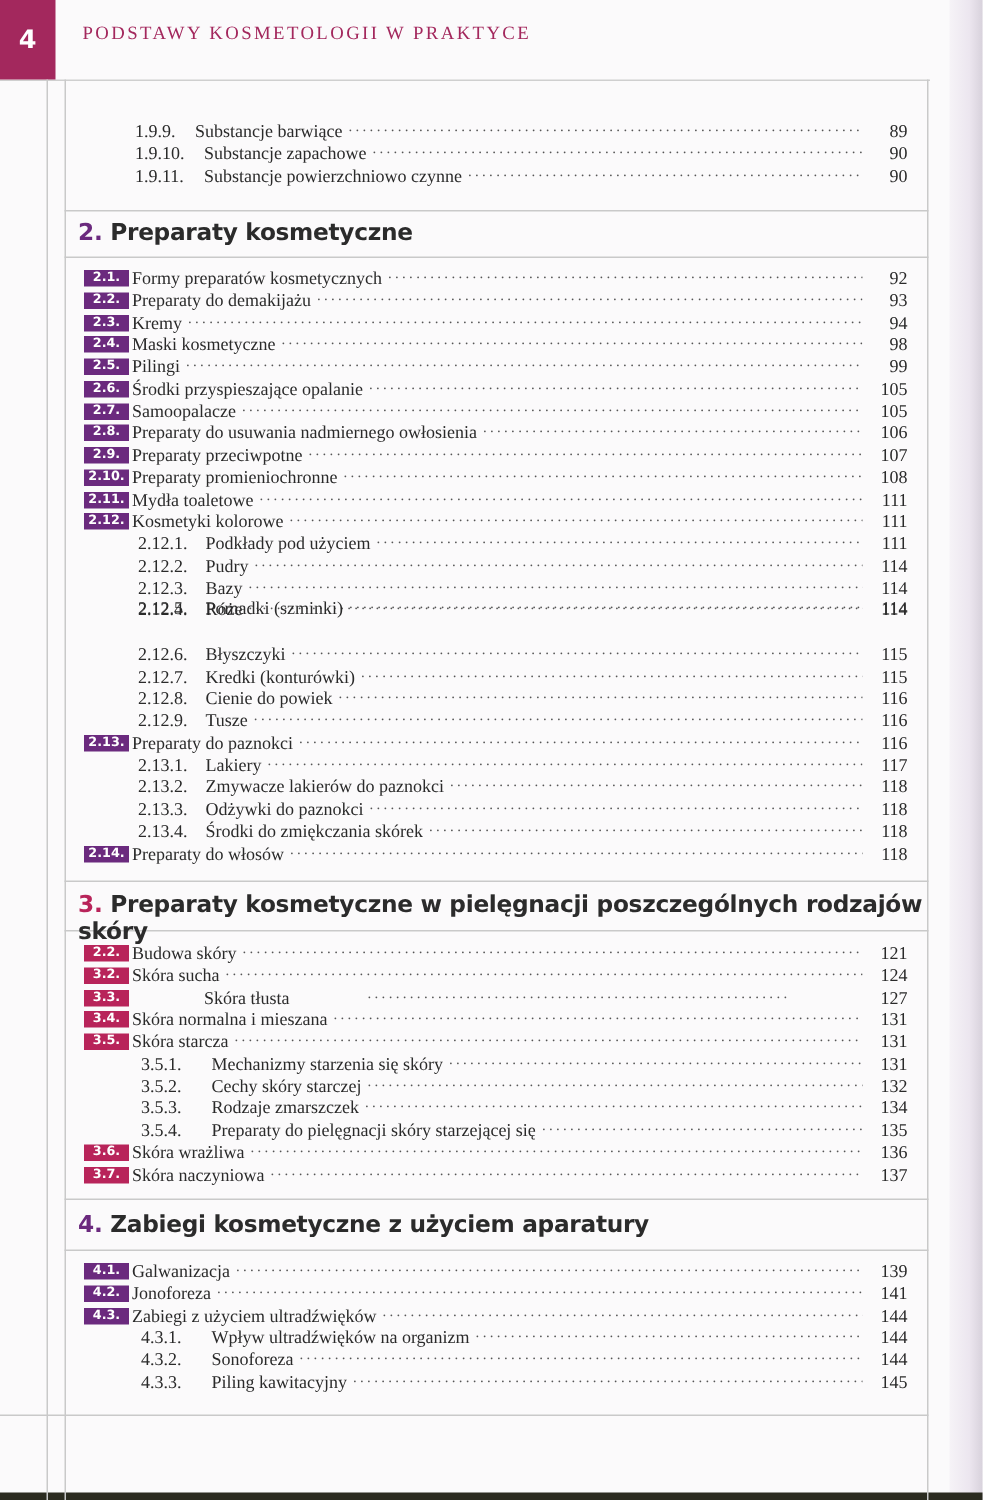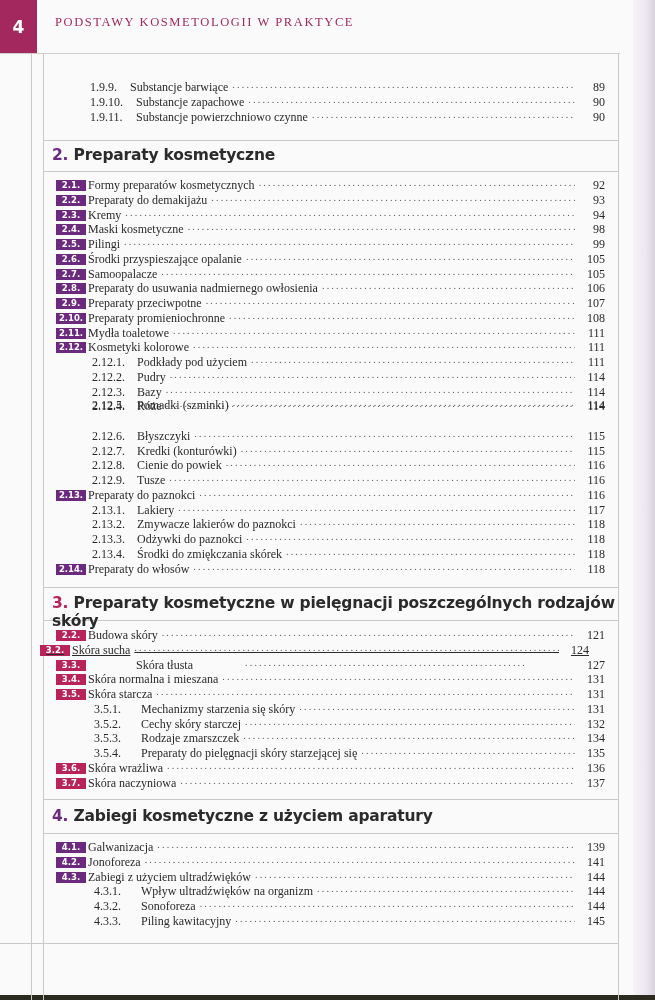--- a/index.html
+++ b/index.html
@@ -285,21 +285,21 @@
       <span class="page">118</span>
     </div>
   </div>
 <div id="ch1">
     <div class="toc-row" style="top: 628px; left: 56px; width: 549px;">
       <span class="badge magenta">2.2.</span>
       <span class="label">Budowa skóry</span>
       <span class="dots"></span>
       <span class="page">121</span>
     </div>
-    <div class="toc-row" style="top: 642.75px; left: 40px; width: 549px; text-decoration: underline;">
+    <div class="toc-row" style="top: 642.75px; left: 56px; width: 549px;">
       <span class="badge magenta">3.2.</span>
       <span class="label">Skóra sucha</span>
       <span class="dots"></span>
       <span class="page">124</span>
     </div>
     <div class="toc-row" style="top: 657.5px; left: 56px; width: 549px; gap: 48px;">
       <span class="badge magenta">3.3.</span>
       <span class="label">Skóra tłusta</span>
       <span class="dots"></span>
       <span class="page">127</span>

